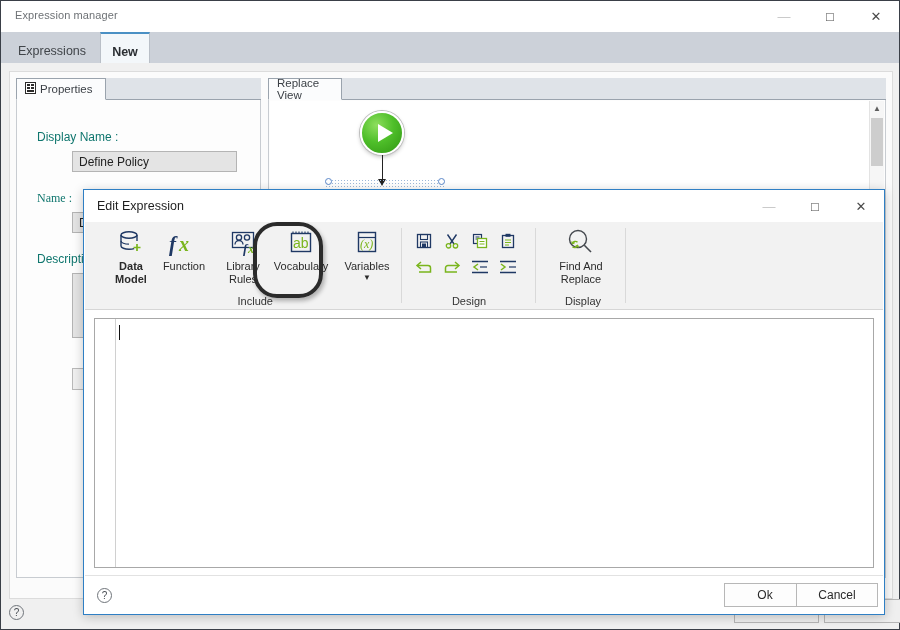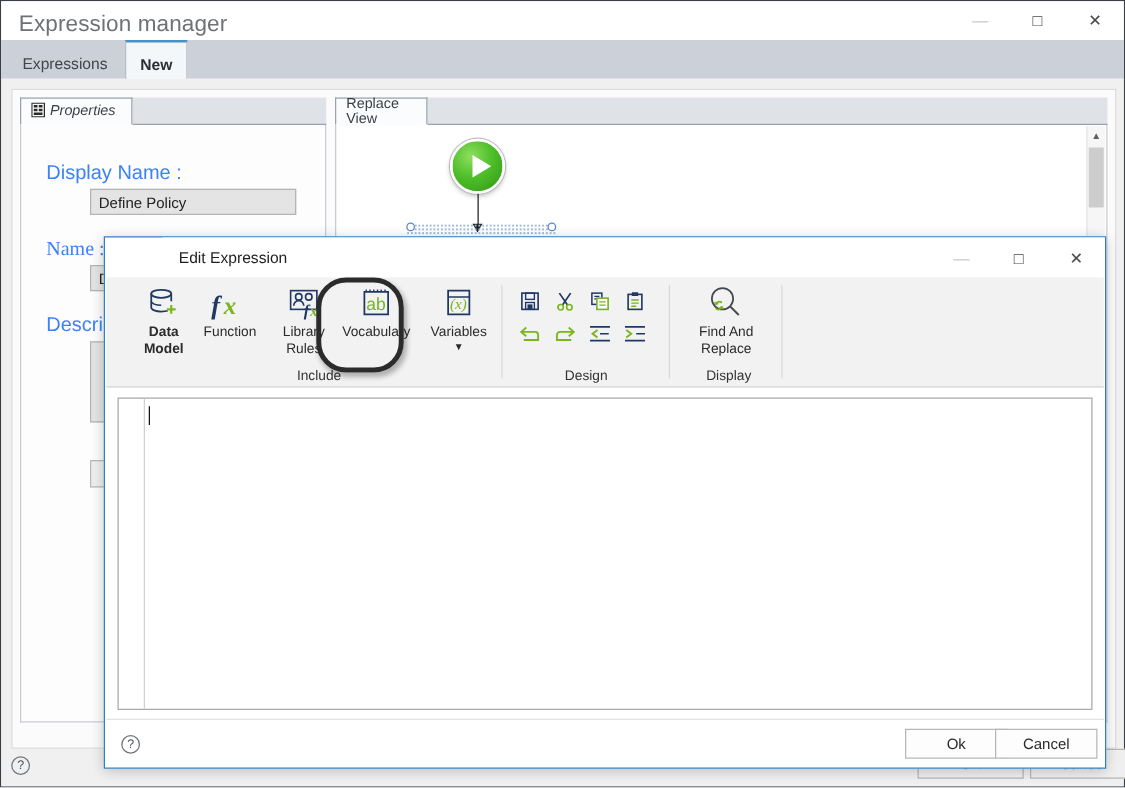--- a/index.html
+++ b/index.html
@@ -18,21 +18,21 @@
     border:1px solid #3a3f47;
     box-sizing:border-box;
   }
   #main-titlebar{
     position:absolute;left:0;top:0;right:0;height:31px;
     background:#ffffff;
     box-sizing:border-box;
   }
   #main-title{
     position:absolute;left:14px;top:8px;
-    font-size:18px;color:#6e7276;
+    font-size:11px;color:#6e7276;
     letter-spacing:.1px;
   }
   .wbtns{position:absolute;top:0;right:0;height:31px;display:flex;}
   .wbtn{
     width:46px;height:31px;display:flex;align-items:center;justify-content:center;
     font-size:13px;color:#4a4a4a;cursor:default;
   }
   .wbtn.disabled{color:#c4c4c4;}
 
   
@@ -82,21 +82,21 @@
     padding:0 8px;box-sizing:border-box;
     font-size:11.5px;color:#3a3f45;
   }
   .panel-inner{
     position:absolute;left:0;top:22px;right:0;bottom:0;
     background:#fdfdfd;
     border:1px solid #c8ccd1;border-top:none;
     box-sizing:border-box;
   }
 
-  .field-label{position:absolute;font-size:16px;color:#3b82f6;}
+  .field-label{position:absolute;font-size:12px;color:#0f766e;}
   .field-box{
     position:absolute;background:#e4e4e4;border:1px solid #b4b4b4;
     box-sizing:border-box;font-size:12px;color:#222;
     padding:3px 6px;
   }
   .field-box.tall{background:#e4e4e4;}
   .ghost-btn{
     position:absolute;background:#efefef;border:1px solid #b9b9b9;
     box-sizing:border-box;
   }
@@ -156,21 +156,21 @@
   }
 
   
   #dialog{
     position:absolute;left:83px;top:189px;width:802px;height:426px;
     background:#ffffff;
     border:1px solid #2f7fc4;
     box-sizing:border-box;
     box-shadow:0 2px 10px rgba(0,0,0,.22);
   }
-  #dlg-titlebar{position:absolute;left:0;top:0;right:0;height:32px;background:#fff;margin-left:46px;}
+  #dlg-titlebar{position:absolute;left:0;top:0;right:0;height:32px;background:#fff;}
   #dlg-title{position:absolute;left:13px;top:9px;font-size:12.5px;color:#1f1f1f;}
   #dlg-ribbon{
     position:absolute;left:1px;top:32px;right:1px;height:88px;
     background:#f2f2f2;border-bottom:1px solid #d6d6d6;box-sizing:border-box;
   }
   .ribbon-group{position:absolute;top:0;bottom:0;}
   .ribbon-sep{position:absolute;top:6px;bottom:6px;width:1px;background:#d9d9d9;}
   .group-label{
     position:absolute;bottom:2px;left:0;right:0;text-align:center;
     font-size:11px;color:#333;
@@ -231,21 +231,21 @@
   <div id="main-tabstrip">
     <div class="mtab inactive" style="left:8px;width:86px;">Expressions</div>
     <div class="mtab active" style="left:99px;width:50px;">New</div>
   </div>
 
   <div id="main-body">
     <div id="main-content-area">
 
       <div class="panel" style="left:6px;top:6px;width:245px;height:500px;">
         <div class="panel-tabbar">
-          <div class="panel-tab" style="width:90px;font-style:italic;">
+          <div class="panel-tab" style="width:90px;">
             <span>
               <svg width="11" height="12" viewBox="0 0 11 12">
                   <rect x="0.5" y="0.5" width="10" height="11" fill="#fff" stroke="#2b2b2b"></rect>
                   <rect x="2" y="2" width="3" height="2" fill="#2b2b2b"></rect>
                   <rect x="6" y="2" width="3" height="2" fill="#2b2b2b"></rect>
                   <rect x="2" y="5" width="3" height="2" fill="#2b2b2b"></rect>
                   <rect x="6" y="5" width="3" height="2" fill="#2b2b2b"></rect>
                   <rect x="2" y="8" width="7" height="2" fill="#2b2b2b"></rect>
                 </svg>
             </span>

